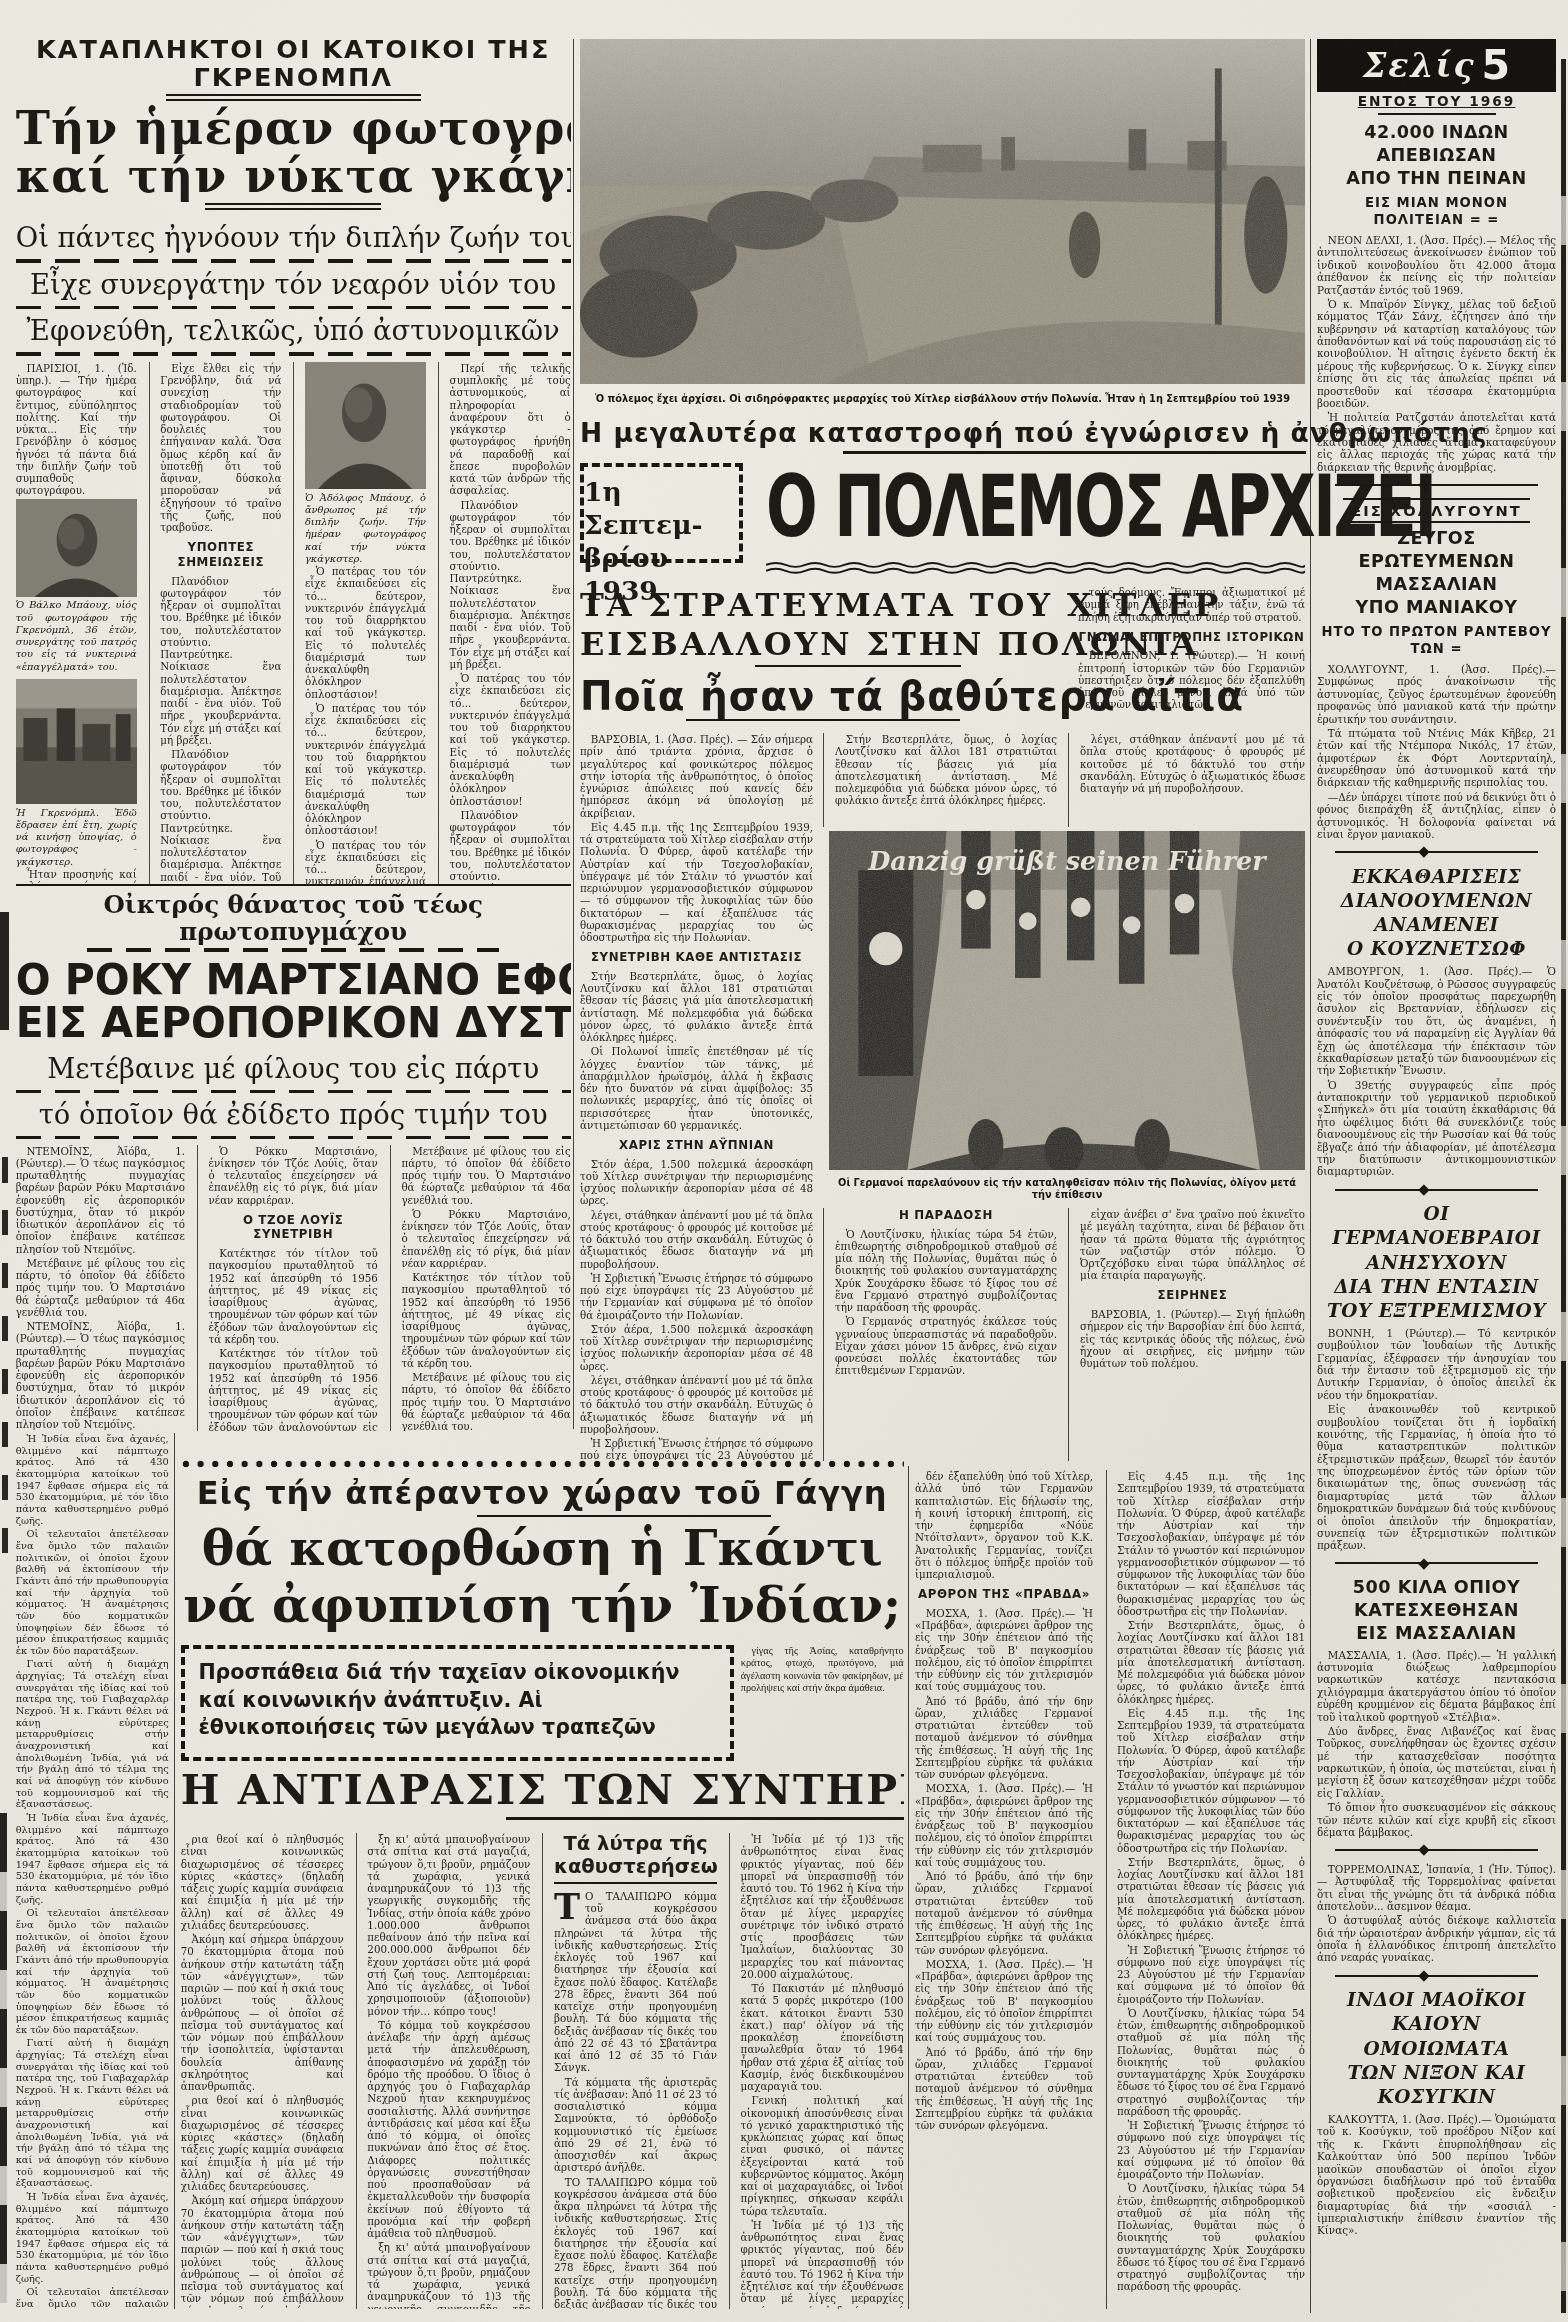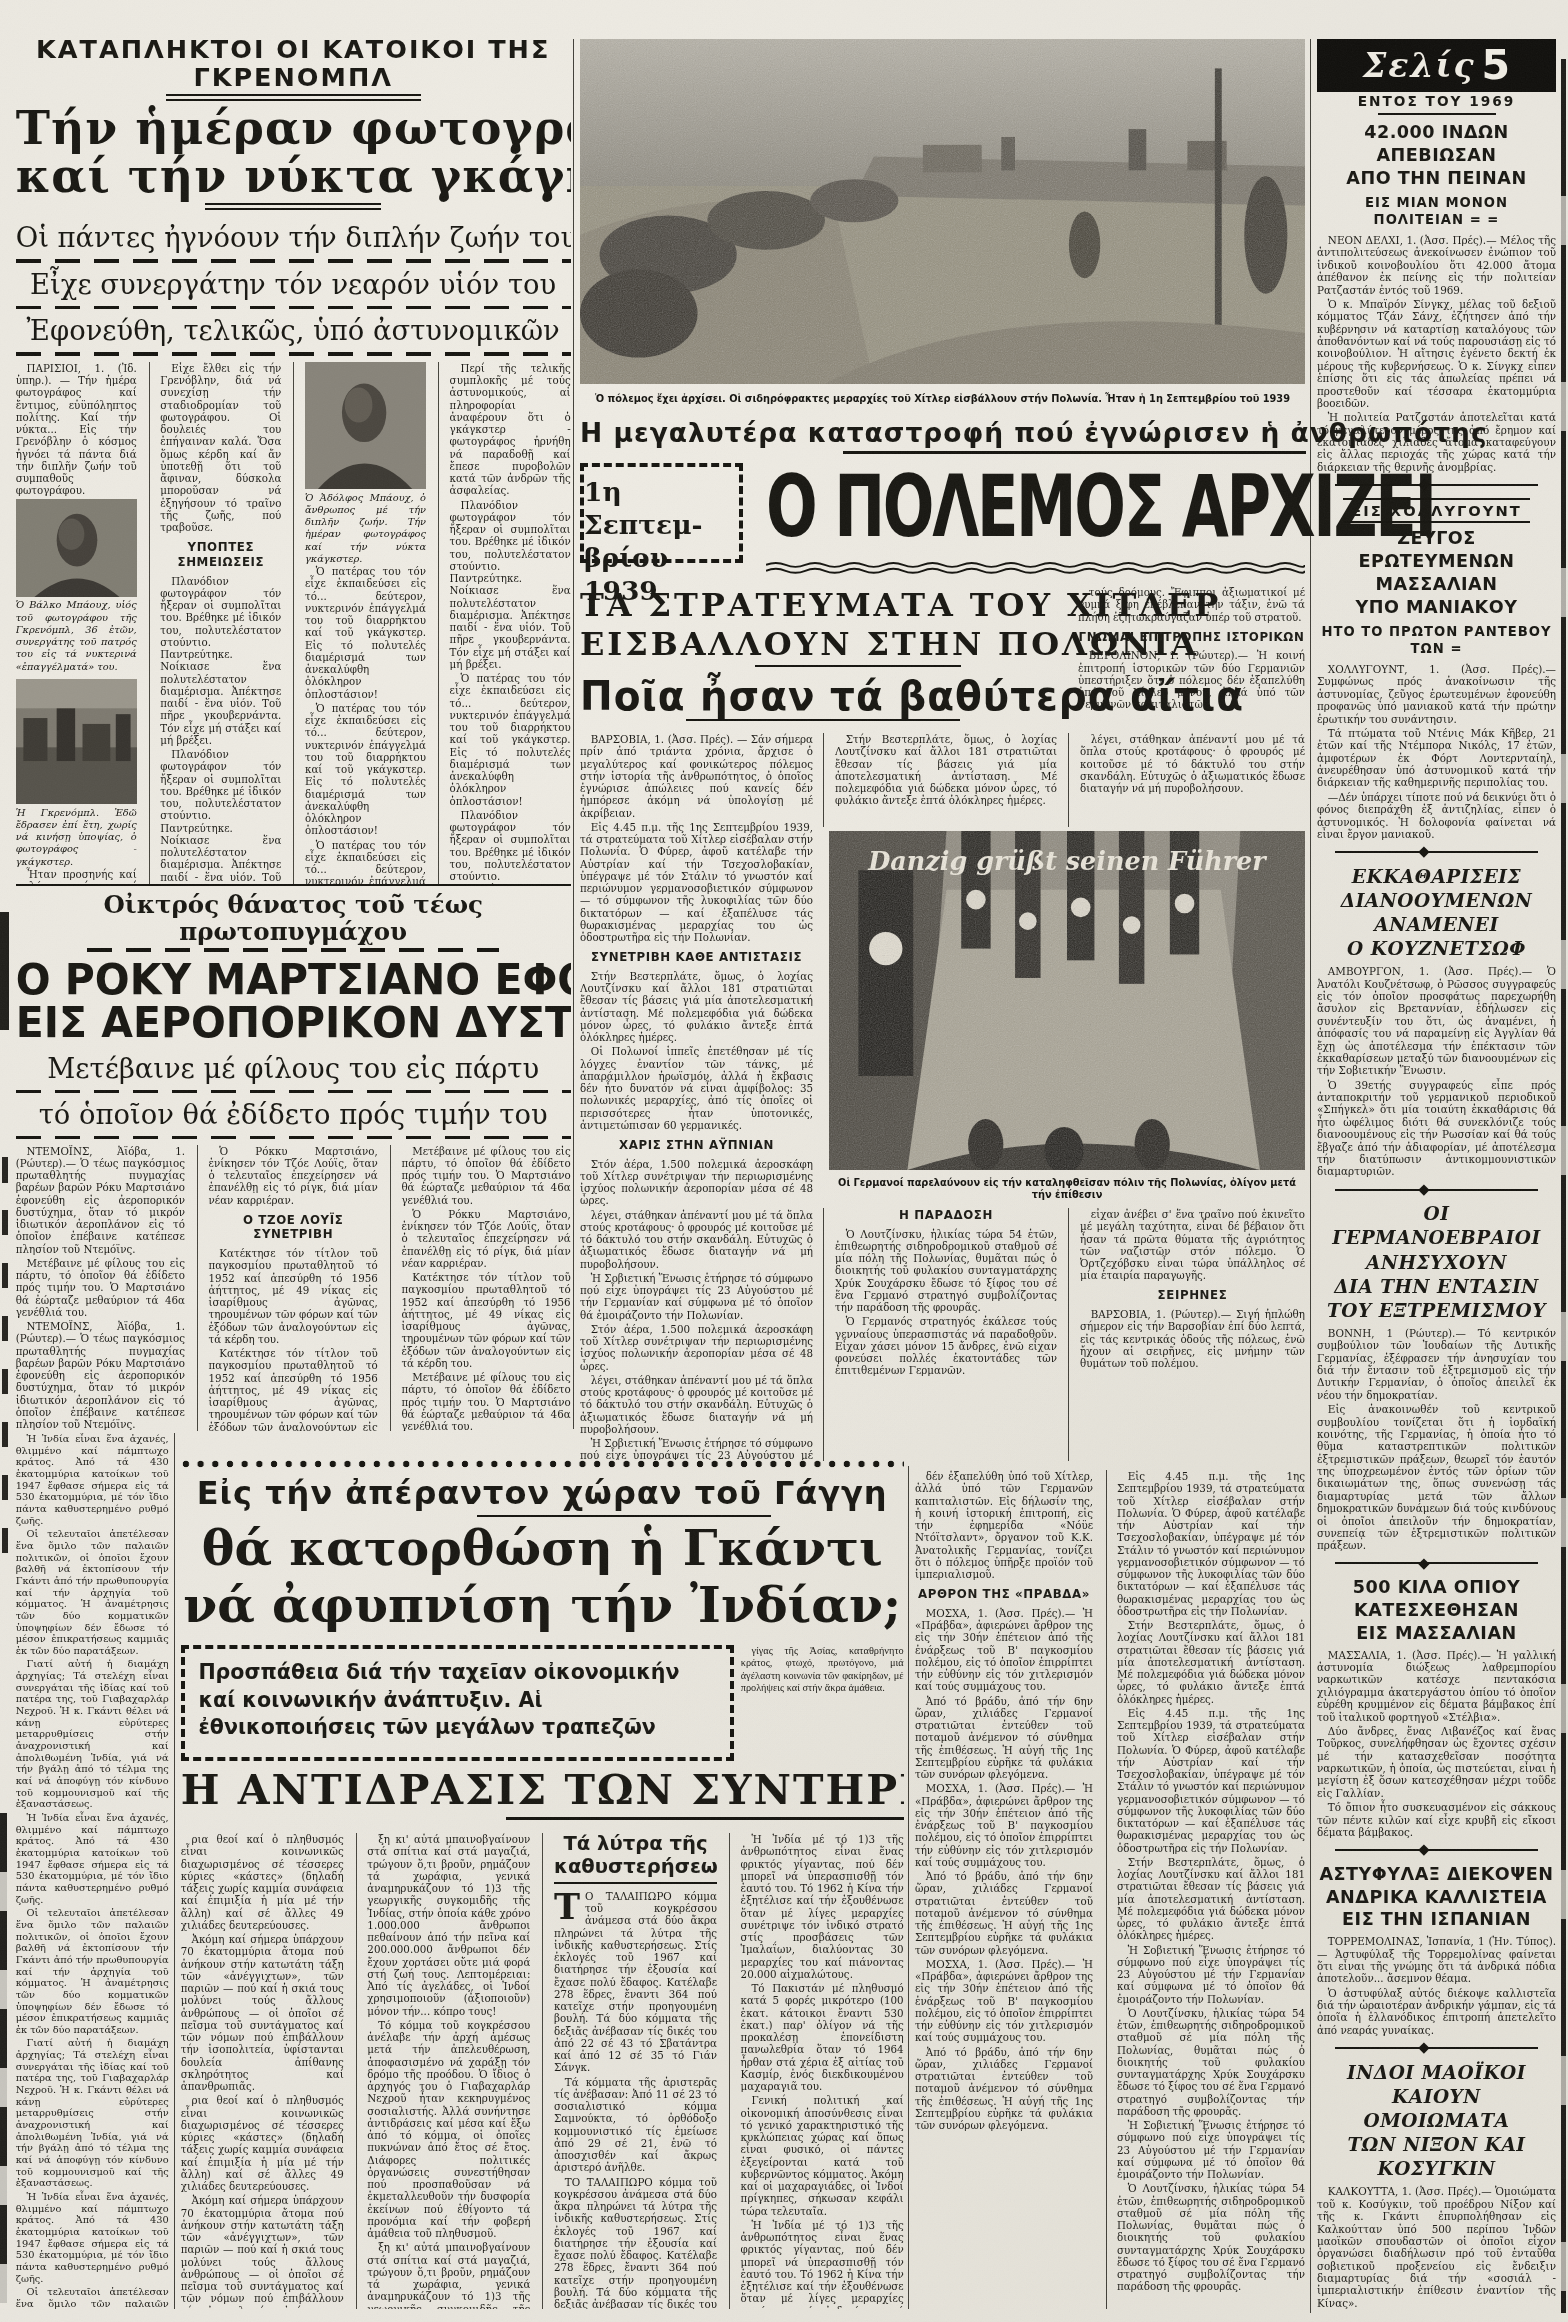--- a/index.html
+++ b/index.html
@@ -37,21 +37,21 @@
   .w-sub3{font:bold 39px/1.0 "DejaVu Sans",sans-serif;text-align:center;letter-spacing:1px;transform:scaleY(1.05);white-space:nowrap;}
   .dropcap > p:first-child{text-indent:0;}
   .dropcap > p:first-child::first-letter{font:bold 35px/0.8 "DejaVu Serif",serif;float:left;padding:2.9px 4.9px 0 0;}
   .vr{position:absolute;width:1px;background:#413f38;}
   .hr2{border-top:2px solid #15140f;}
   
   #sidebar{font-family:"DejaVu Serif",serif;}
   .sb-logo{background:#100f0c;color:#efece3;text-align:center;height:53px;display:flex;align-items:center;justify-content:center;gap:5.9px;}
   .sb-logo .t1{font:bold italic 33px/1 "DejaVu Serif",serif;letter-spacing:2px;}
   .sb-logo .t2{font:bold 41px/1 "DejaVu Sans",sans-serif;}
-  .sb-edition{font:bold 13.7px/1.4 "DejaVu Sans",sans-serif;text-align:center;letter-spacing:2px;}
+  .sb-edition{font:bold 13.7px/1.4 "DejaVu Sans",sans-serif;text-align:center;letter-spacing:2px;text-decoration:underline;}
   .sb-story{margin-top:2px;}
   .sb-div{position:relative;height:8.8px;margin:5.9px 17.6px 7.8px;}
   .sb-div::before{content:"";position:absolute;left:0;right:0;top:2.9px;border-top:2px solid #15140f;}
   .sb-div .dm{position:absolute;left:42%;top:0;width:7.8px;height:7.8px;background:#15140f;transform:rotate(45deg);}
   .sb-kicker{font:bold 14.7px/1.2 "DejaVu Sans",sans-serif;text-align:center;letter-spacing:2px;margin:2px 0 3.9px;}
   .sb-kicker span{display:inline-block;border-top:2px solid #15140f;border-bottom:2px solid #15140f;padding:2px 7.8px;}
   .sb-title{font:bold 17.6px/1.3 "DejaVu Sans",sans-serif;text-align:center;letter-spacing:0.5px;margin-bottom:3.9px;}
   .sb-title.it{font-style:italic;font-family:"DejaVu Serif",serif;font-size:18.6px;}
   .sb-sub{font:bold 13.2px/1.35 "DejaVu Sans",sans-serif;text-align:center;letter-spacing:1px;margin:2px 0 4.9px;}
   .sb-body{font-size:10.4px;}
@@ -531,25 +531,20 @@
             <p class="para">Δύο ἄνδρες, ἕνας Λιβανέζος καί ἕνας Τοῦρκος, συνελήφθησαν ὡς ἔχοντες σχέσιν μέ τήν κατασχεθεῖσαν ποσότητα ναρκωτικῶν, ἡ ὁποία, ὡς πιστεύεται, εἶναι ἡ μεγίστη ἐξ ὅσων κατεσχέθησαν μέχρι τοῦδε εἰς Γαλλίαν.</p>
             <p class="para">Τό ὄπιον ἦτο συσκευασμένον εἰς σάκκους τῶν πέντε κιλῶν καί εἶχε κρυβῆ εἰς εἴκοσι δέματα βάμβακος.</p>
           </div>
     </section>
 
     <section class="sb-story">
       <div class="sb-div">
             <span class="dm"></span>
           </div>
 
-      <div class="sb-title">
-            <div>ΑΣΤΥΦΥΛΑΞ ΔΙΕΚΟΨΕΝ</div>
-            <div>ΑΝΔΡΙΚΑ ΚΑΛΛΙΣΤΕΙΑ</div>
-            <div>ΕΙΣ ΤΗΝ ΙΣΠΑΝΙΑΝ</div>
-          </div>
 
       <div class="sb-body body">
             <p class="para">ΤΟΡΡΕΜΟΛΙΝΑΣ, Ἰσπανία, 1 (Ἡν. Τύπος).— Ἀστυφύλαξ τῆς Τορρεμολίνας φαίνεται ὅτι εἶναι τῆς γνώμης ὅτι τά ἀνδρικά πόδια ἀποτελοῦν... ἄσεμνον θέαμα.</p>
             <p class="para">Ὁ ἀστυφύλαξ αὐτός διέκοψε καλλιστεῖα διά τήν ὡραιοτέραν ἀνδρικήν γάμπαν, εἰς τά ὁποῖα ἡ ἑλλανόδικος ἐπιτροπή ἀπετελεῖτο ἀπό νεαράς γυναίκας.</p>
           </div>
     </section>
 
     <section class="sb-story">
       <div class="sb-div">
             <span class="dm"></span>

